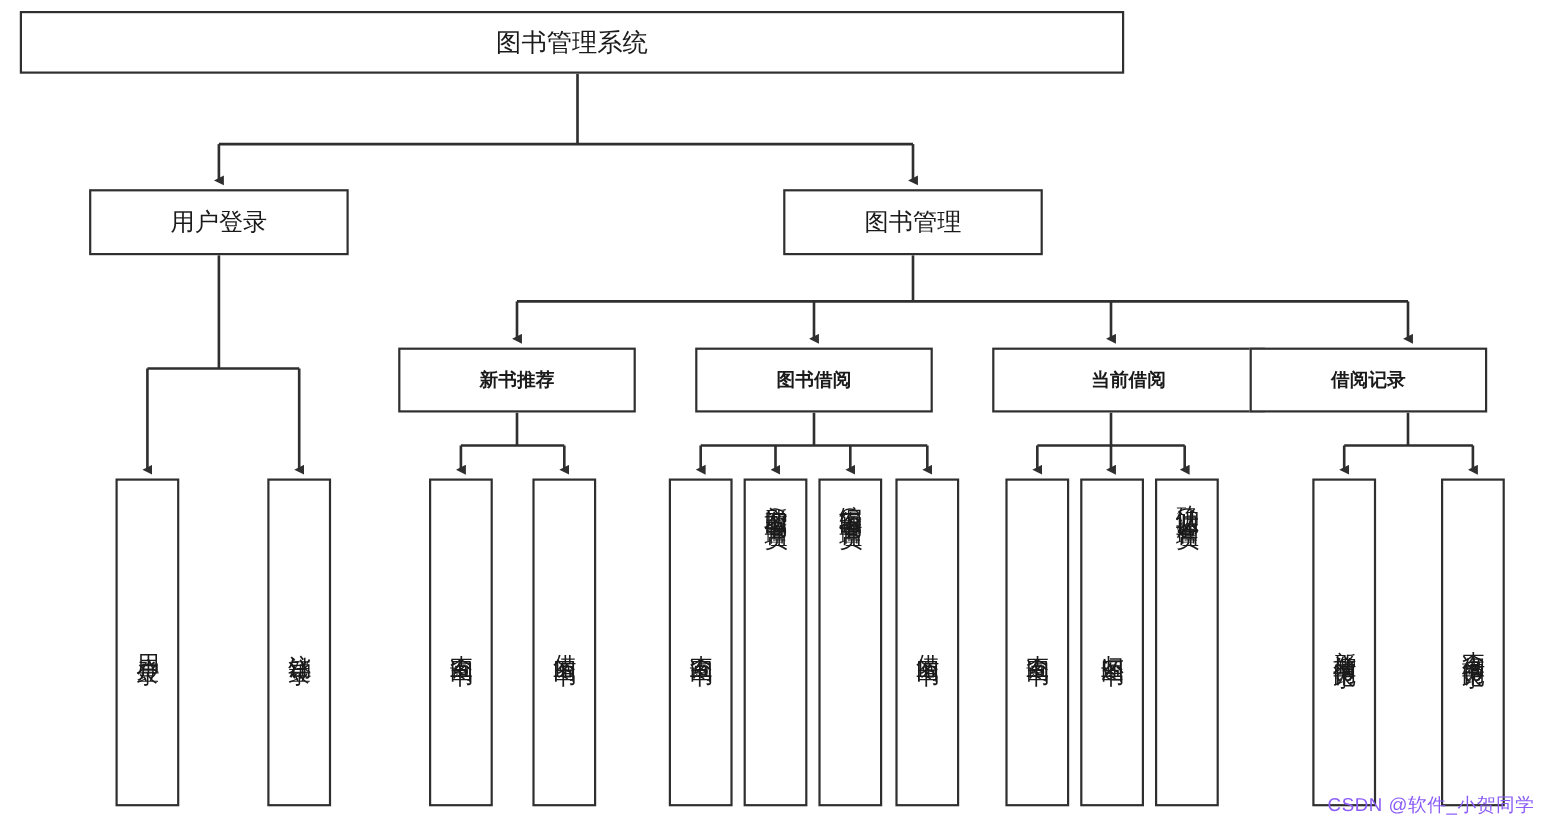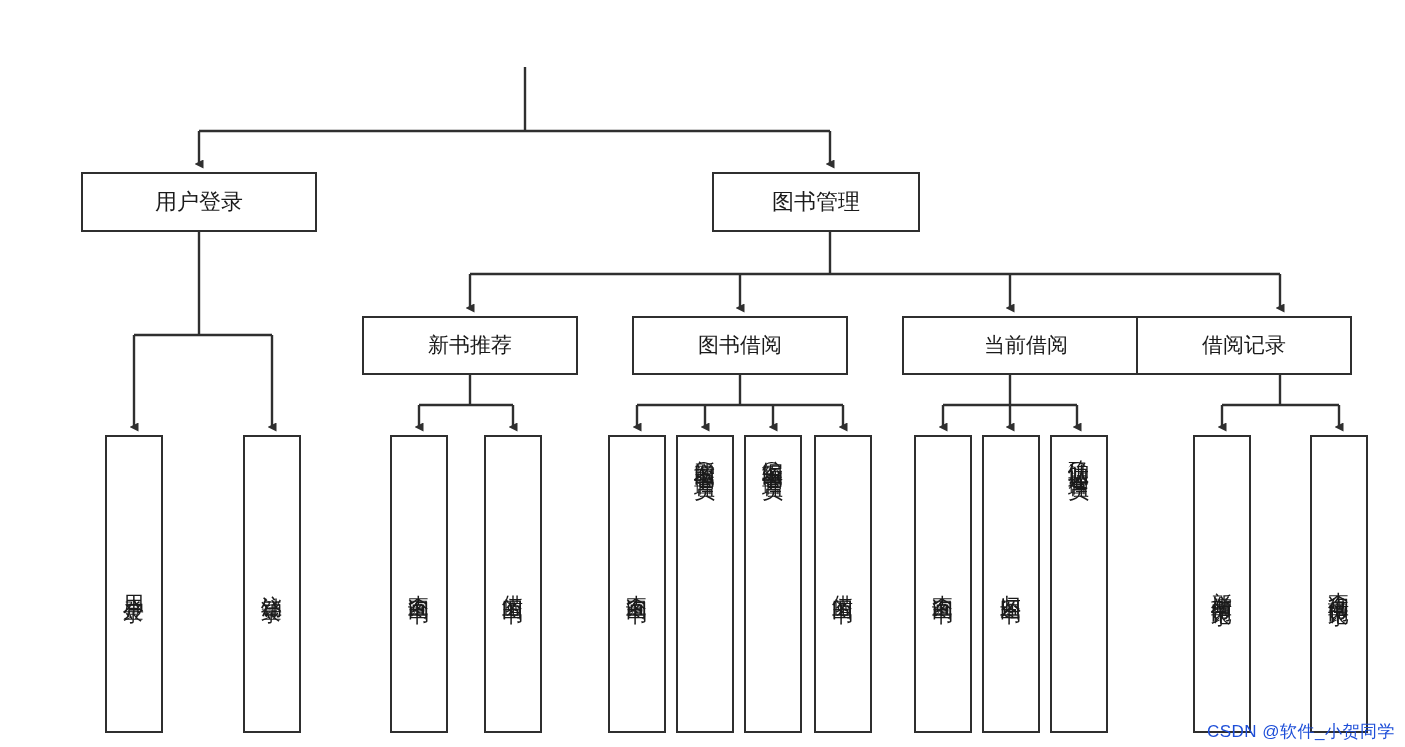--- a/index.html
+++ b/index.html
@@ -35,21 +35,21 @@
     justify-content: center;
     color: #1a1a1a;
   }
   .node .label {
     text-align: center;
     line-height: 1.15;
     white-space: nowrap;
   }
   .node-root .label   { font-size: 23px; }
   .node-level1 .label { font-size: 22px; }
-  .node-level2 .label { font-size: 21px; }
+  .node-level2 .label { font-size: 17px; font-weight: bold; }
 
   
   .node-leaf {
     align-items: flex-start;
     justify-content: center;
     padding-top: 6px;
   }
   .node-leaf .label {
     writing-mode: vertical-rl;
     text-orientation: upright;
@@ -60,21 +60,21 @@
   }
   .node-leaf.anchor-mid {
     align-items: center;
     padding-top: 0;
   }
   .watermark {
     position: absolute;
     right: 10px;
     bottom: 4px;
     font-size: 17px;
-    color: #1d4ed8;
+    color: #8b5cf6;
     letter-spacing: 0.5px;
     white-space: nowrap;
   }
 </style>
 </head>
 <body>
 
 <div id="canvas">
 
   <svg class="edges" viewBox="0 0 1405 747">
@@ -120,25 +120,28 @@
       <path d="M1010,405 L1010,427" marker-end="url(#arrow)"></path>
       <path d="M1077,405 L1077,427" marker-end="url(#arrow)"></path>
 
       <path d="M1280,375 L1280,405"></path>
       <path d="M1222,405 L1339,405"></path>
       <path d="M1222,405 L1222,427" marker-end="url(#arrow)"></path>
       <path d="M1339,405 L1339,427" marker-end="url(#arrow)"></path>
     </g>
   </svg>
 
+  <div class="node node-root" style="left:18px; top:10px; width:1004px; height:57px;">
+    <span class="label">图书管理系统</span>
+  </div>
 
   <div class="node node-level1" style="left:81px; top:172px; width:236px; height:60px;">
     <span class="label">用户登录</span>
   </div>
-  <div class="node node-level1" style="left:712px; top:172px; width:208px; height:60px;">
+  <div class="node node-level1" style="left:712px; top:172px; width:236px; height:60px;">
     <span class="label">图书管理</span>
   </div>
 
   <div class="node node-level2" style="left:362px; top:316px; width:216px; height:59px;">
     <span class="label">新书推荐</span>
   </div>
   <div class="node node-level2" style="left:632px; top:316px; width:216px; height:59px;justify-content:center;">
     <span class="label">图书借阅</span>
   </div>
   <div class="node node-level2" style="left:902px; top:316px; width:248px; height:59px;">

